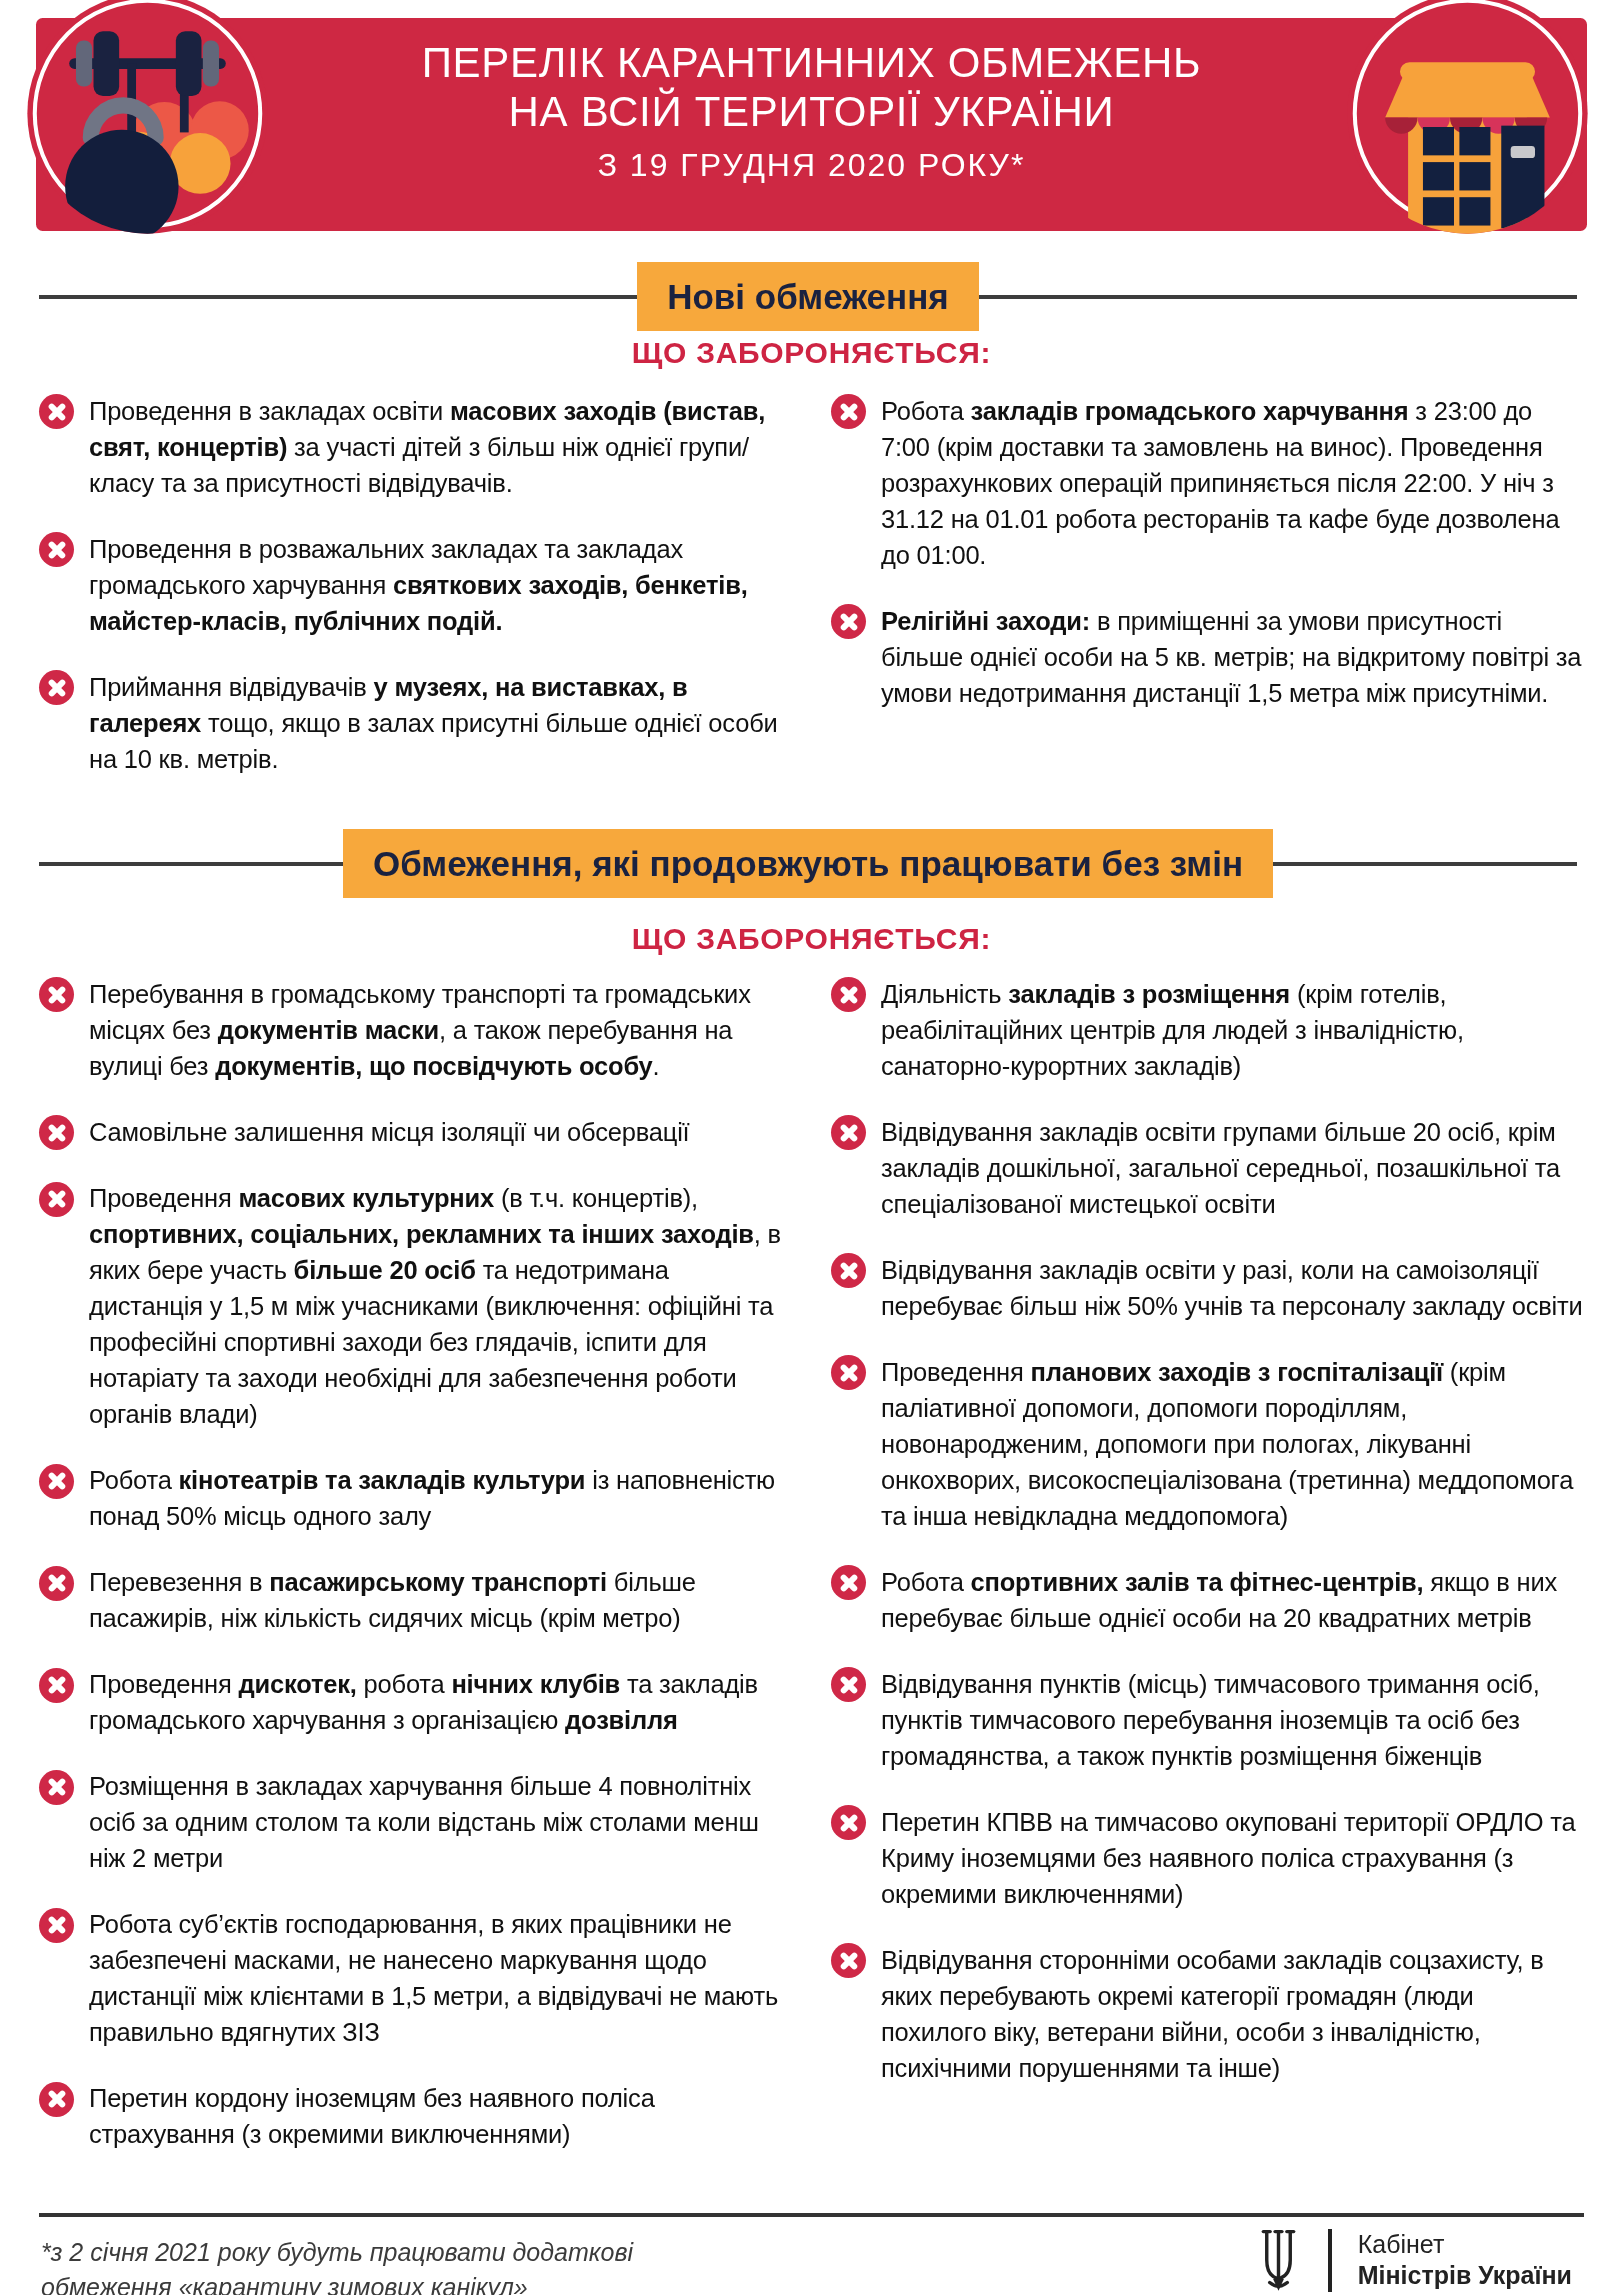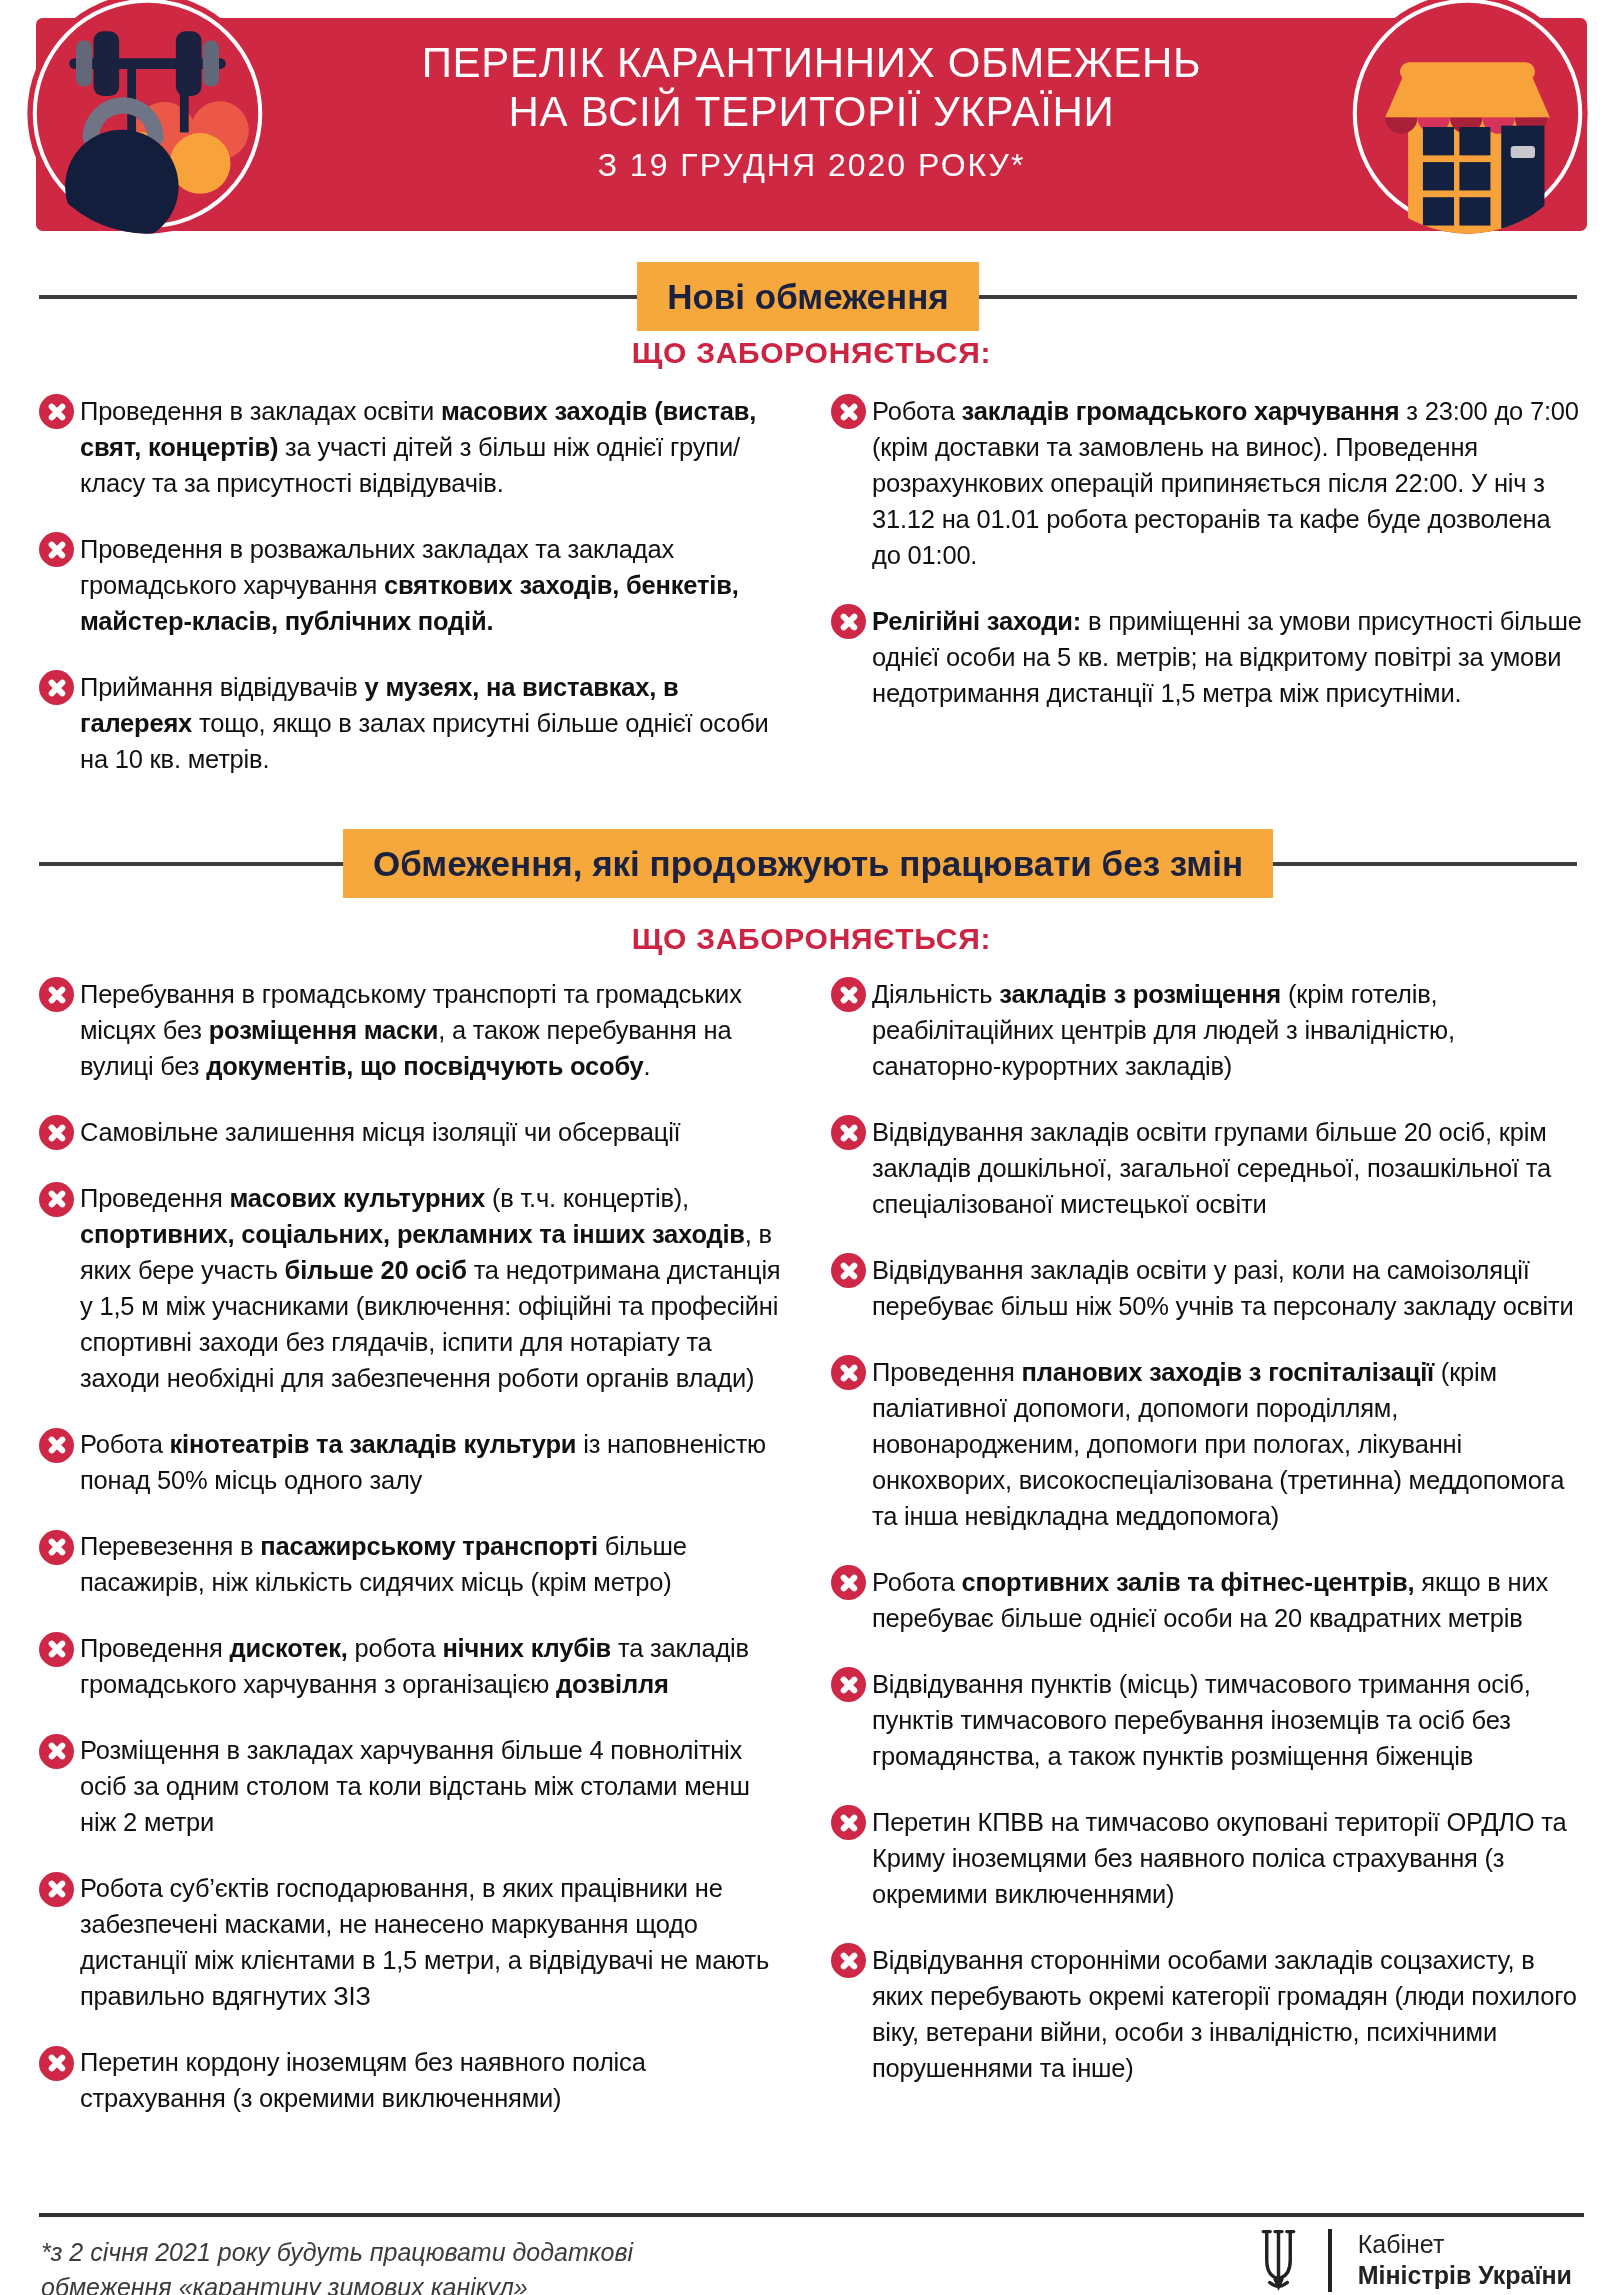--- a/index.html
+++ b/index.html
@@ -20,21 +20,21 @@
   .rule-row{position:absolute;left:39px;right:46px;height:69px;text-align:center;}
   .rule{position:absolute;left:0;right:0;top:50%;height:3.3px;margin-top:-1.3px;background:#3d3d3d;}
   .pill{position:relative;display:inline-block;z-index:1;background:#F7A83C;color:#1A2240;
         font-size:35px;font-weight:700;line-height:69px;padding:0 30px;}
   .subheading{position:absolute;left:0;right:0;text-align:center;color:#CE2443;
         font-size:30px;font-weight:700;letter-spacing:0.7px;}
   
   .col{position:absolute;}
   .col.c-left{left:39px;width:746px;}
   .col.c-right{left:831px;width:752px;}
-  .bullet{display:flex;gap:6px;margin-bottom:30px;align-items:flex-start;}
+  .bullet{display:flex;gap:15px;margin-bottom:30px;align-items:flex-start;}
   .x-icon{flex:0 0 auto;width:35px;height:35px;border-radius:50%;background:#CF2847;position:relative;margin-top:1.3px;}
   .x-icon::before,.x-icon::after{content:"";position:absolute;left:50%;top:50%;width:21px;height:5.9px;
         background:#fff;border-radius:3.3px;transform:translate(-50%,-50%) rotate(45deg);}
   .x-icon::after{transform:translate(-50%,-50%) rotate(-45deg);}
   .bullet-text{font-size:25.5px;line-height:36px;letter-spacing:-0.2px;}
   .bullet-text b{font-weight:700;}
   
   .footer-rule{position:absolute;left:39px;right:39px;top:2213px;height:3.9px;background:#333;}
   .footnote{position:absolute;left:41px;top:2235px;font-size:25px;line-height:1.38;font-style:italic;color:#3b3b3b;}
   .gov-logo{position:absolute;right:51px;top:2226px;display:flex;align-items:center;gap:26px;}
@@ -142,21 +142,21 @@
   </div>
 
 <div class="rule-row" style="top:829px;">
   <div class="rule"></div>
   <div class="pill">Обмеження, які продовжують працювати без змін</div>
 </div>
 <div class="subheading" style="top:922px;">ЩО ЗАБОРОНЯЄТЬСЯ:</div>
 <div class="col c-left" style="top:976px;">
     <div class="bullet">
       <span class="x-icon"></span>
-      <span class="bullet-text"><span>Перебування в громадському транспорті та громадських місцях без </span><b>розміщення маски</b><span>, а також перебування на вулиці без </span><b>документів, що посвідчують особу</b><span>.</span></span>
+      <span class="bullet-text"><span>Перебування в громадському транспорті та громадських місцях без </span><b>документів маски</b><span>, а також перебування на вулиці без </span><b>документів, що посвідчують особу</b><span>.</span></span>
     </div>
     <div class="bullet">
       <span class="x-icon"></span>
       <span class="bullet-text"><span>Самовільне залишення місця ізоляції чи обсервації</span></span>
     </div>
     <div class="bullet">
       <span class="x-icon"></span>
       <span class="bullet-text"><span>Проведення </span><b>масових культурних</b><span> (в т.ч. концертів), </span><b>спортивних, соціальних, рекламних та інших заходів</b><span>, в яких бере участь </span><b>більше 20 осіб</b><span> та недотримана дистанція у 1,5 м між учасниками (виключення: офіційні та професійні спортивні заходи без глядачів, іспити для нотаріату та заходи необхідні для забезпечення роботи органів влади)</span></span>
     </div>
     <div class="bullet">

